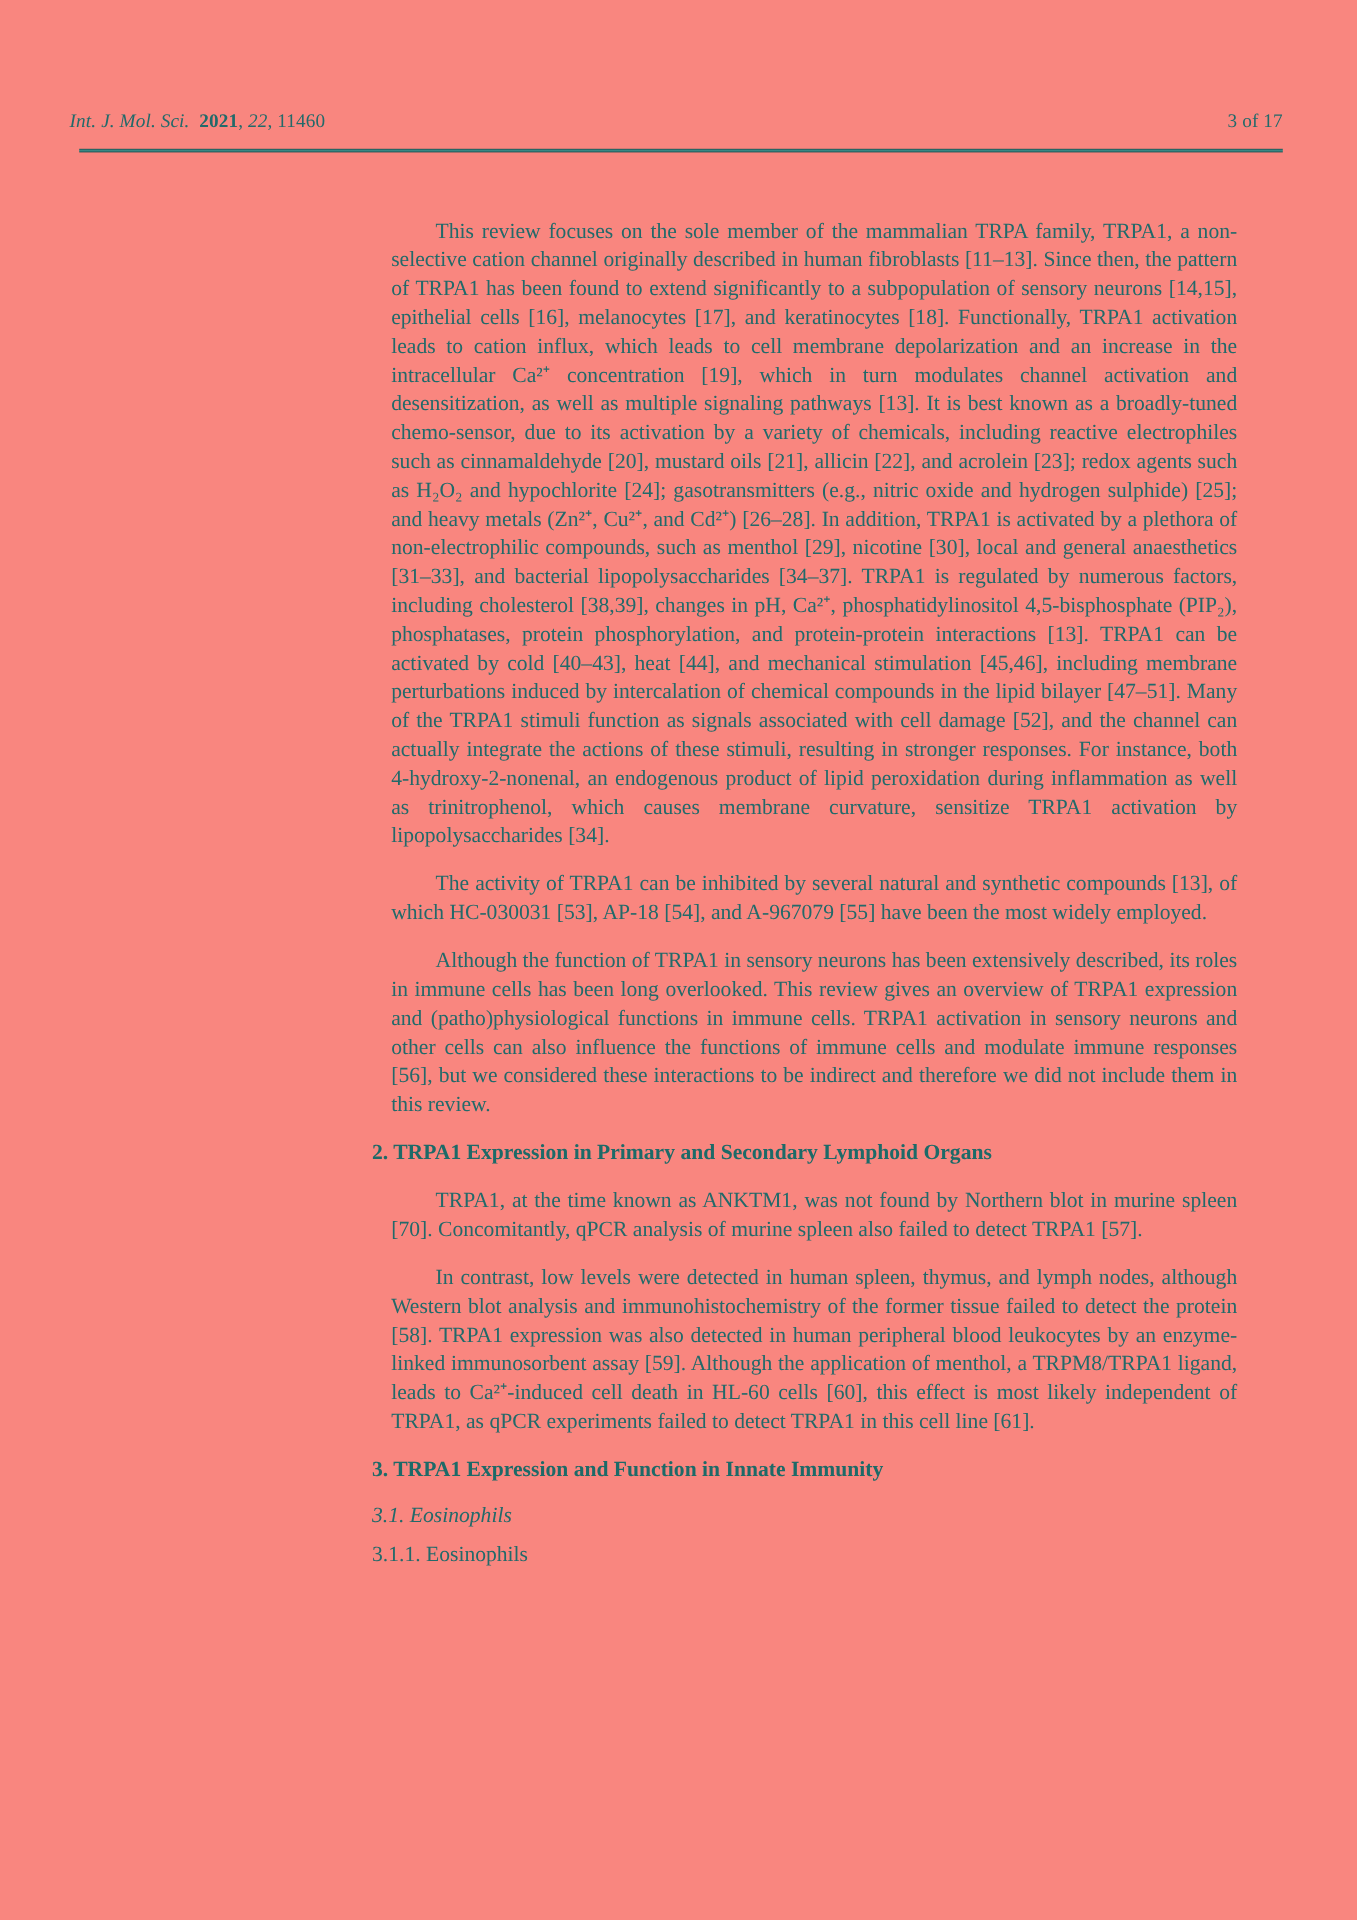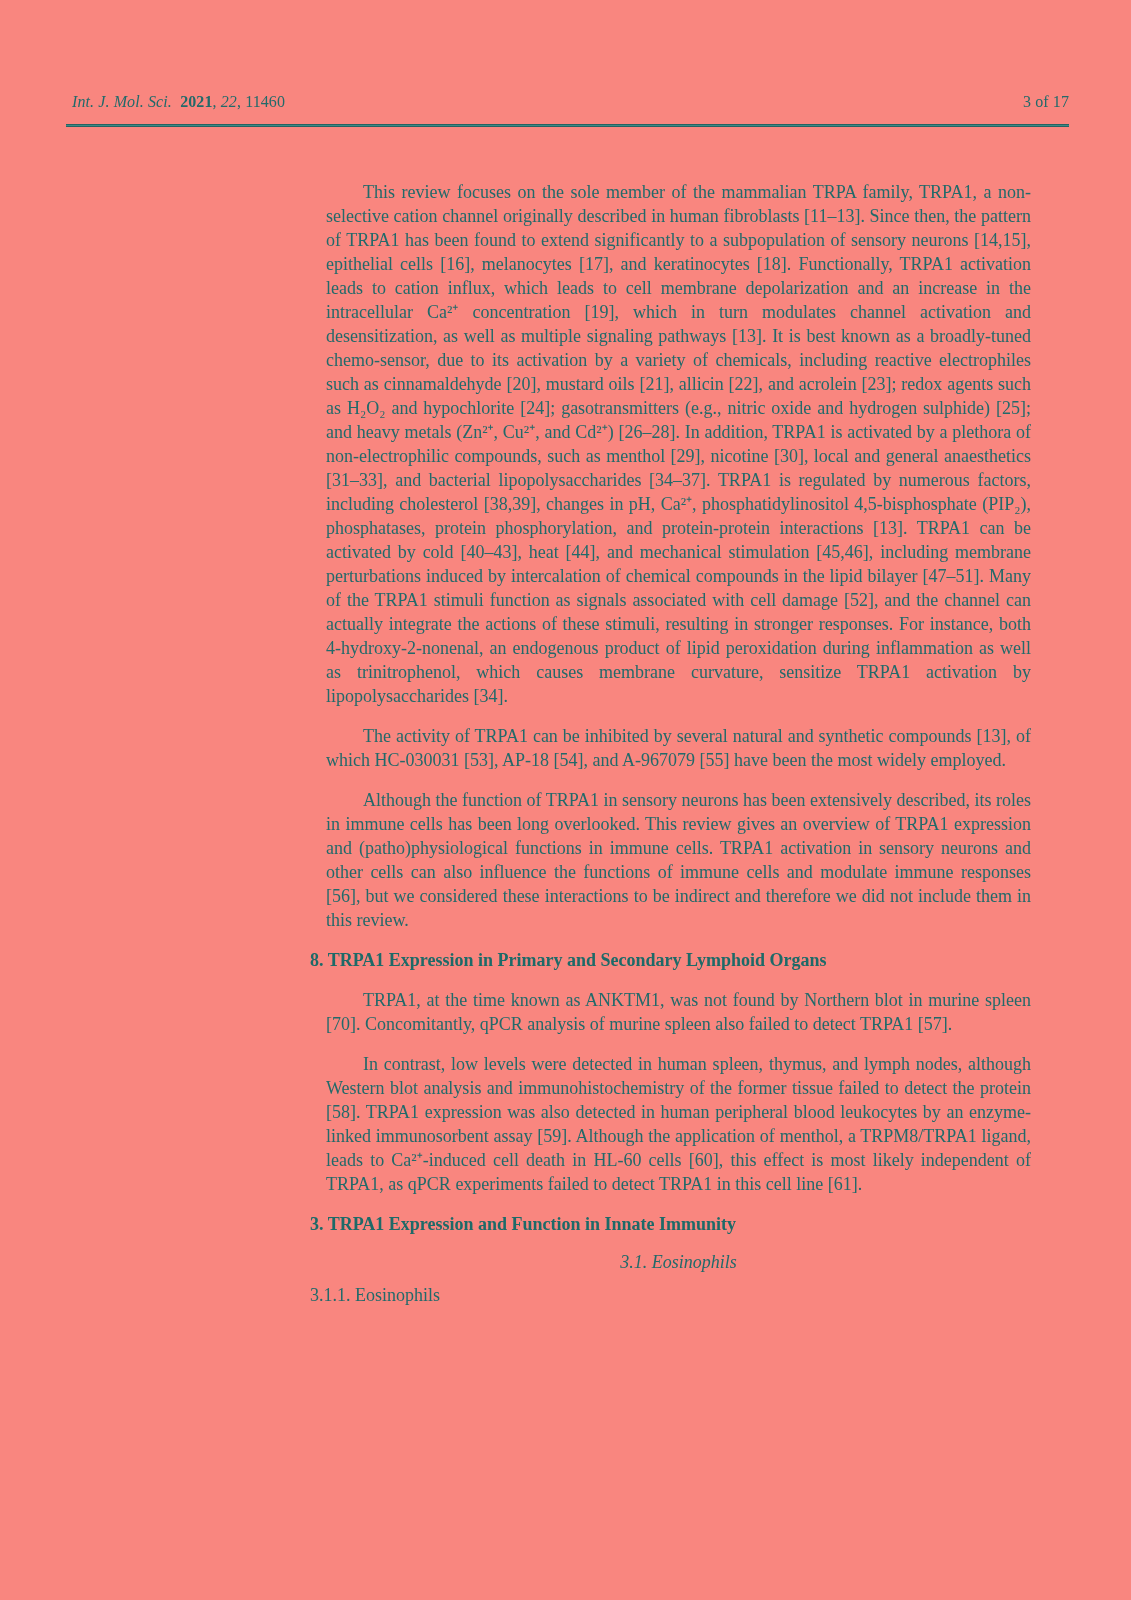--- a/index.html
+++ b/index.html
@@ -12,21 +12,21 @@
     width: 1131px;
     height: 1600px;
     background: #f9867f;
     font-family: "Liberation Serif", serif;
     color: #226a6a;
     overflow: hidden;
   }
   .header-row {
     position: absolute;
     top: 93px;
-    left: 72px;
+    left: 58px;
     right: 62px;
     display: flex;
     justify-content: space-between;
     align-items: flex-start;
     font-size: 16px;
     letter-spacing: 0.1px;
   }
   .hdr-italic { font-style: italic; }
   .hdr-bold   { font-weight: bold; }
   .header-rule {
@@ -56,21 +56,21 @@
     font-size: 18px;
     text-indent: 0;
     text-align: left;
     color: #1d6a68;
   }
   .heading3 {
     margin: 14px 0 0 0;
     font-style: italic;
     font-size: 18px;
     text-indent: 0;
-    text-align: center;
+    text-align: left;
   }
   .heading4 {
     margin: 9px 0 5px 0;
     font-size: 18px;
     text-indent: 0;
     text-align: left;
   }
 </style>
 </head>
 <body>
@@ -84,21 +84,21 @@
     </div>
     <div>3 of 17</div>
   </div>
 
   <div class="header-rule"></div>
 
   <div class="body-col">
     <p class="para">This review focuses on the sole member of the mammalian TRPA family, TRPA1, a non-selective cation channel originally described in human fibroblasts [11–13]. Since then, the pattern of TRPA1 has been found to extend significantly to a subpopulation of sensory neurons [14,15], epithelial cells [16], melanocytes [17], and keratinocytes [18]. Functionally, TRPA1 activation leads to cation influx, which leads to cell membrane depolarization and an increase in the intracellular Ca²⁺ concentration [19], which in turn modulates channel activation and desensitization, as well as multiple signaling pathways [13]. It is best known as a broadly-tuned chemo-sensor, due to its activation by a variety of chemicals, including reactive electrophiles such as cinnamaldehyde [20], mustard oils [21], allicin [22], and acrolein [23]; redox agents such as H₂O₂ and hypochlorite [24]; gasotransmitters (e.g., nitric oxide and hydrogen sulphide) [25]; and heavy metals (Zn²⁺, Cu²⁺, and Cd²⁺) [26–28]. In addition, TRPA1 is activated by a plethora of non-electrophilic compounds, such as menthol [29], nicotine [30], local and general anaesthetics [31–33], and bacterial lipopolysaccharides [34–37]. TRPA1 is regulated by numerous factors, including cholesterol [38,39], changes in pH, Ca²⁺, phosphatidylinositol 4,5-bisphosphate (PIP₂), phosphatases, protein phosphorylation, and protein-protein interactions [13]. TRPA1 can be activated by cold [40–43], heat [44], and mechanical stimulation [45,46], including membrane perturbations induced by intercalation of chemical compounds in the lipid bilayer [47–51]. Many of the TRPA1 stimuli function as signals associated with cell damage [52], and the channel can actually integrate the actions of these stimuli, resulting in stronger responses. For instance, both 4-hydroxy-2-nonenal, an endogenous product of lipid peroxidation during inflammation as well as trinitrophenol, which causes membrane curvature, sensitize TRPA1 activation by lipopolysaccharides [34].</p>
     <p class="para">The activity of TRPA1 can be inhibited by several natural and synthetic compounds [13], of which HC-030031 [53], AP-18 [54], and A-967079 [55] have been the most widely employed.</p>
     <p class="para">Although the function of TRPA1 in sensory neurons has been extensively described, its roles in immune cells has been long overlooked. This review gives an overview of TRPA1 expression and (patho)physiological functions in immune cells. TRPA1 activation in sensory neurons and other cells can also influence the functions of immune cells and modulate immune responses [56], but we considered these interactions to be indirect and therefore we did not include them in this review.</p>
-    <p class="heading2">8. TRPA1 Expression in Primary and Secondary Lymphoid Organs</p>
+    <p class="heading2">2. TRPA1 Expression in Primary and Secondary Lymphoid Organs</p>
     <p class="para">TRPA1, at the time known as ANKTM1, was not found by Northern blot in murine spleen [70]. Concomitantly, qPCR analysis of murine spleen also failed to detect TRPA1 [57].</p>
     <p class="para">In contrast, low levels were detected in human spleen, thymus, and lymph nodes, although Western blot analysis and immunohistochemistry of the former tissue failed to detect the protein [58]. TRPA1 expression was also detected in human peripheral blood leukocytes by an enzyme-linked immunosorbent assay [59]. Although the application of menthol, a TRPM8/TRPA1 ligand, leads to Ca²⁺-induced cell death in HL-60 cells [60], this effect is most likely independent of TRPA1, as qPCR experiments failed to detect TRPA1 in this cell line [61].</p>
     <p class="heading2">3. TRPA1 Expression and Function in Innate Immunity</p>
     <p class="heading3">3.1. Eosinophils</p>
     <p class="heading4">3.1.1. Eosinophils</p>
   </div>
 
 </div>
 
 </body></html>

